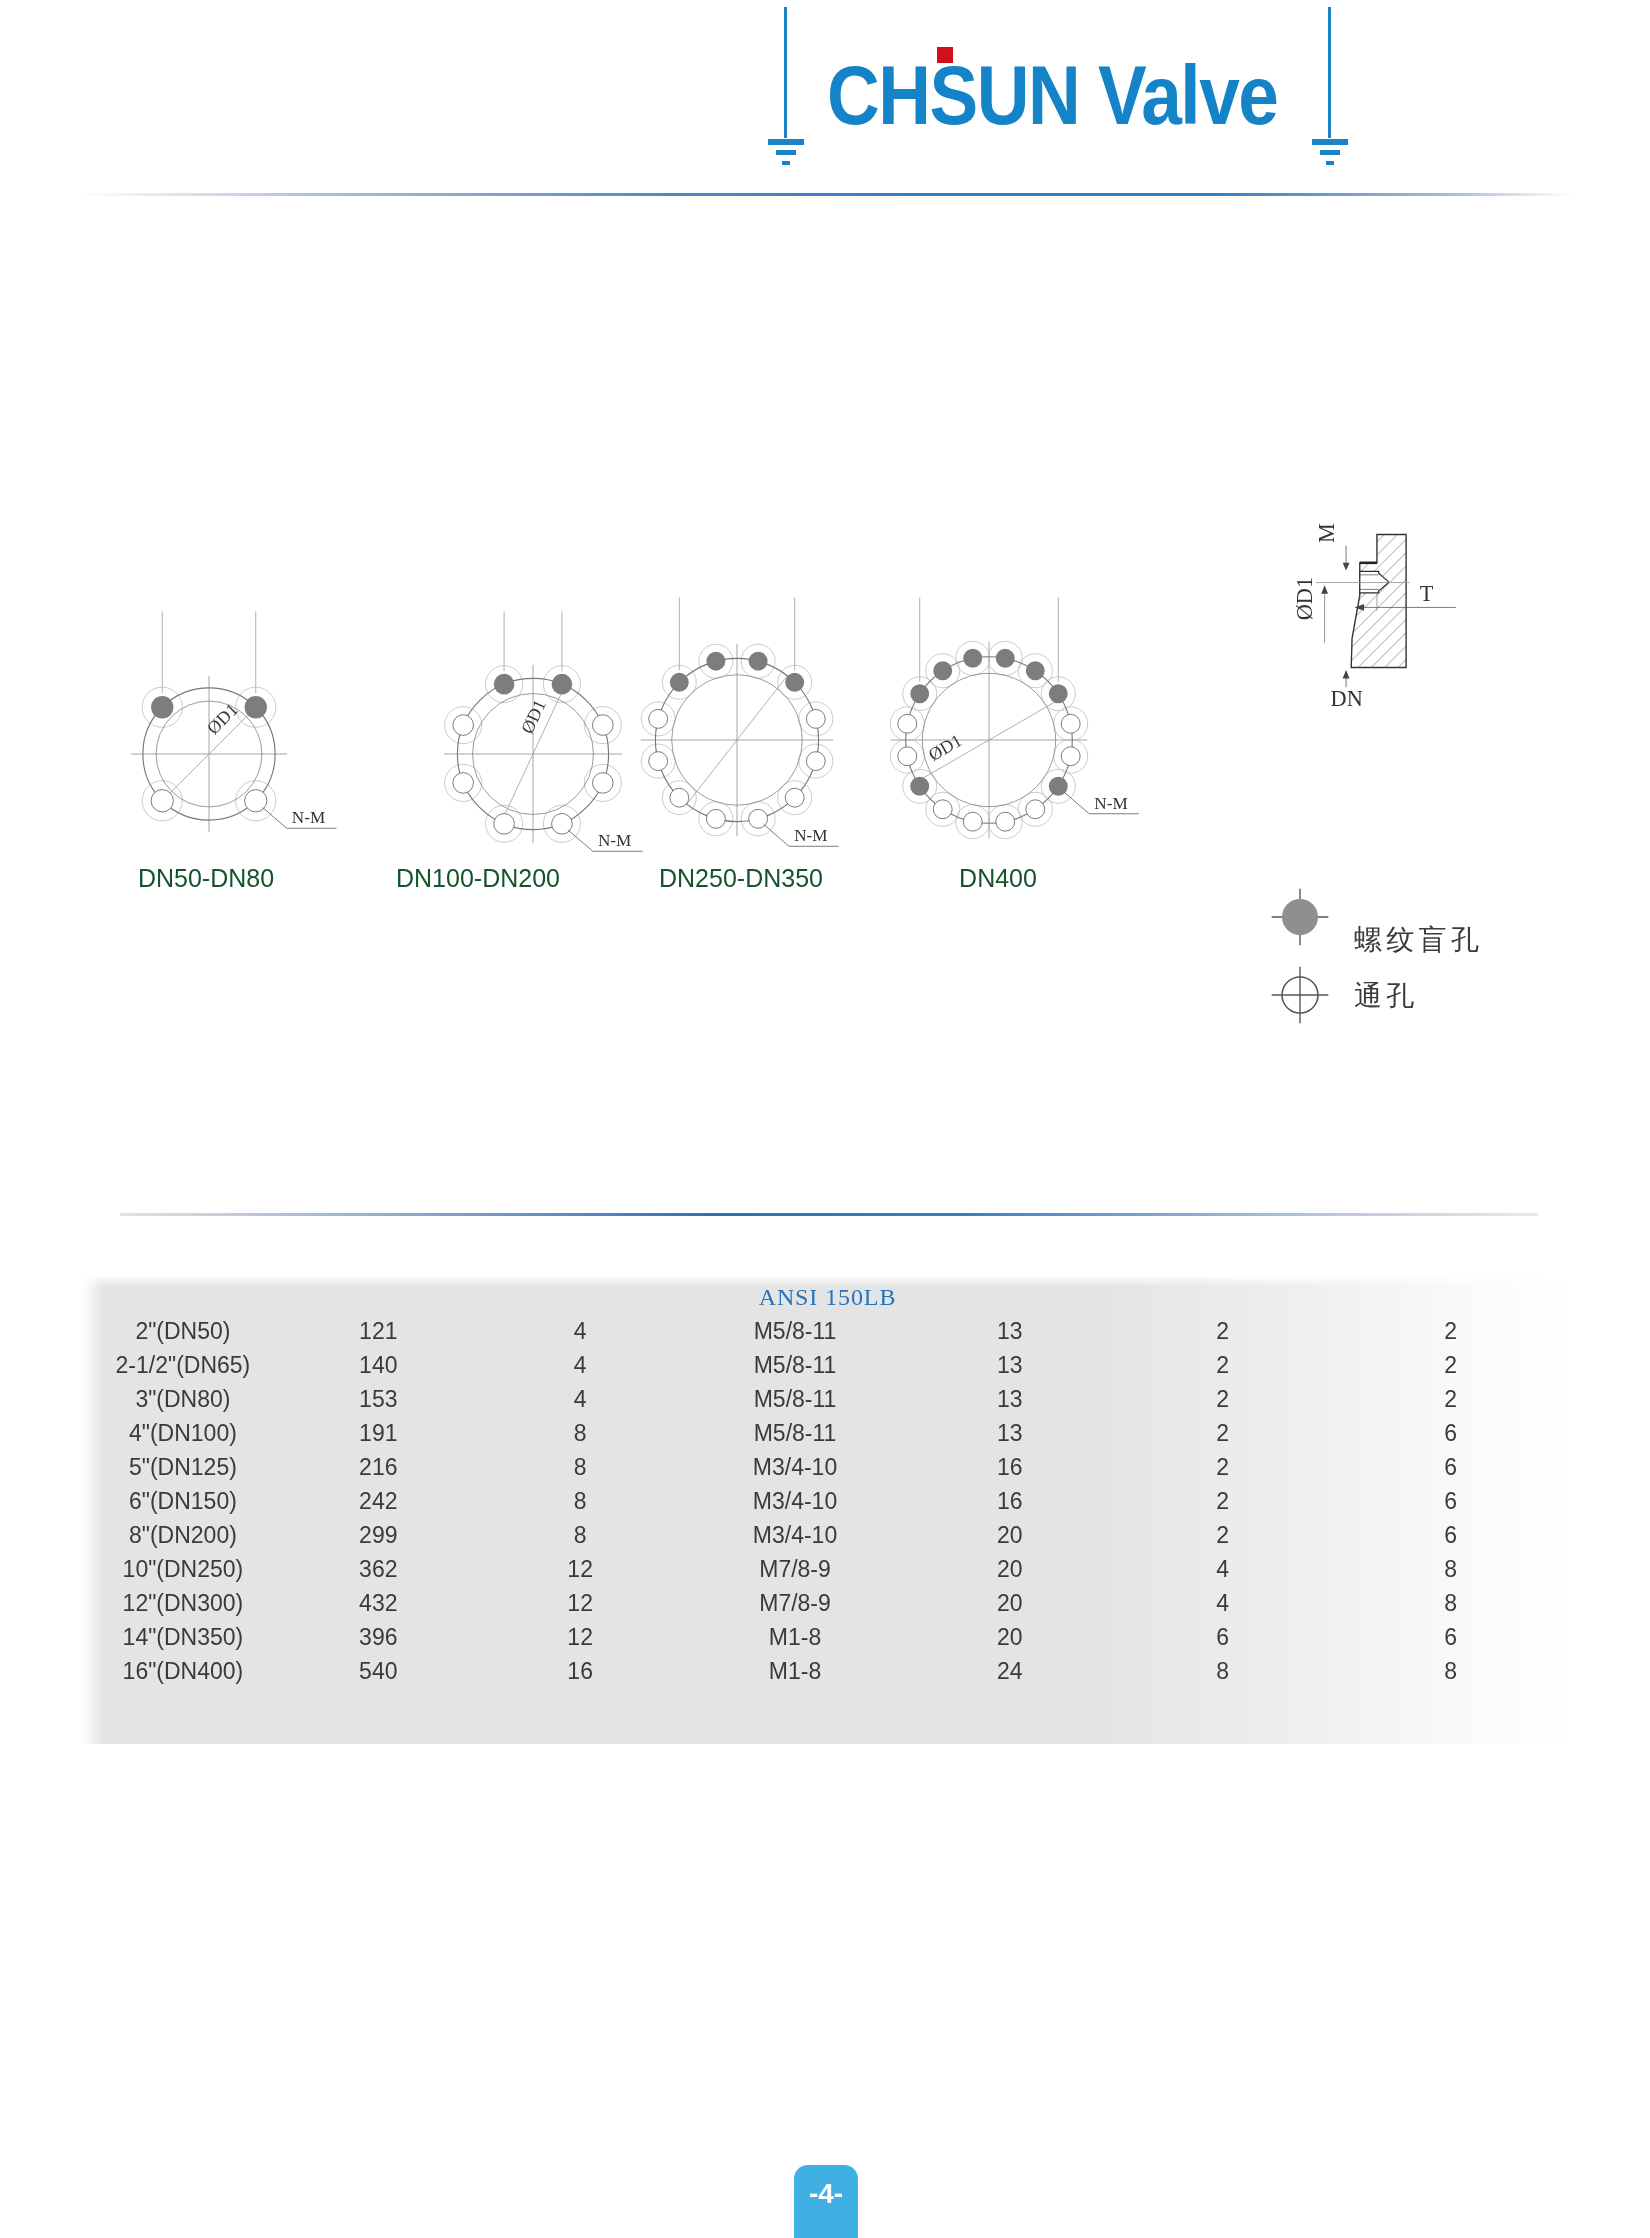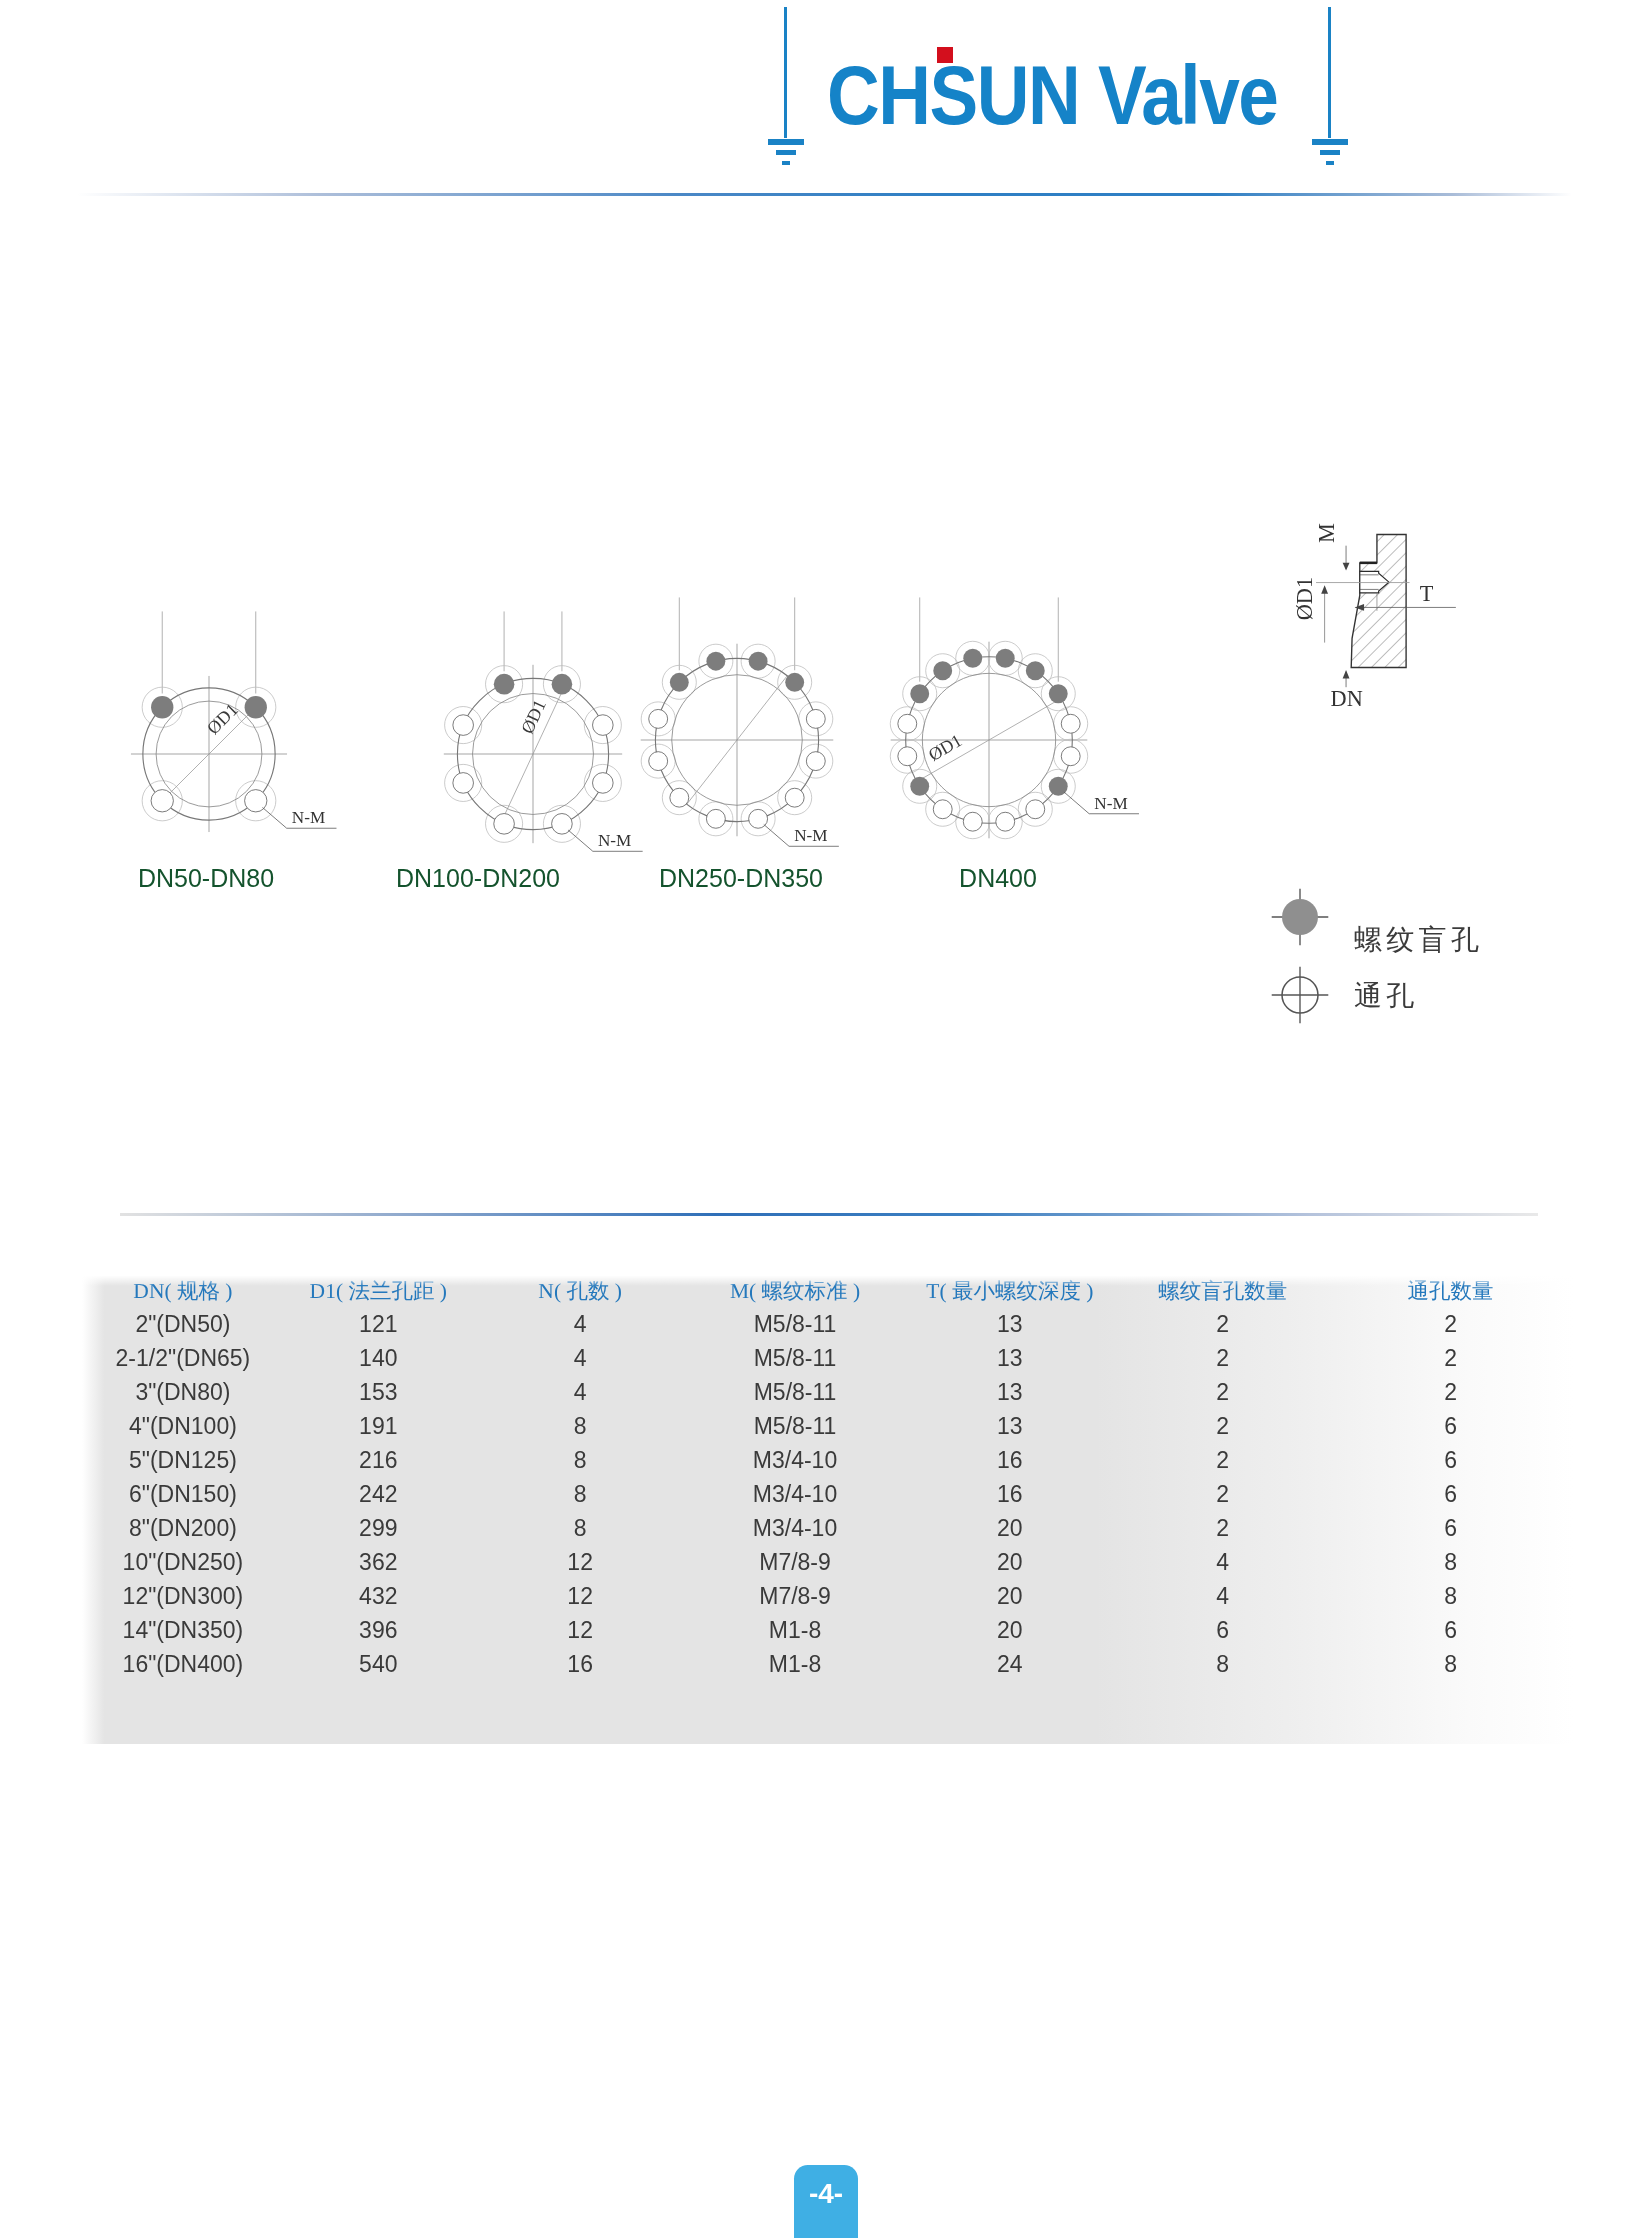--- a/index.html
+++ b/index.html
@@ -260,30 +260,22 @@
   <svg class="legend-sym" style="left:1270px;top:965px;" viewBox="0 0 70 70">
     <line x1="2" y1="35" x2="68" y2="35" stroke="#555" stroke-width="1.6"></line>
     <line x1="35" y1="2" x2="35" y2="68" stroke="#555" stroke-width="1.6"></line>
     <circle cx="35" cy="35" r="21" fill="none" stroke="#555" stroke-width="1.8"></circle>
   </svg>
   <div class="legend-lab" style="left:1354px;top:977px;">通孔</div>
 
   <div class="rule-mid"></div>
 
   <div class="tblock">
+    <div class="ttitle">ANSI 150LB</div>
     <div id="tbl">
-        <div class="trow head">
-          <div class="tc c0">DN( 规格 )</div>
-          <div class="tc c1">D1( 法兰孔距 )</div>
-          <div class="tc c2">N( 孔数 )</div>
-          <div class="tc c3">M( 螺纹标准 )</div>
-          <div class="tc c4">T( 最小螺纹深度 )</div>
-          <div class="tc c5">螺纹盲孔数量</div>
-          <div class="tc c6">通孔数量</div>
-        </div>
         <div class="trow">
           <div class="tc c0">2"(DN50)</div>
           <div class="tc c1">121</div>
           <div class="tc c2">4</div>
           <div class="tc c3">M5/8-11</div>
           <div class="tc c4">13</div>
           <div class="tc c5">2</div>
           <div class="tc c6">2</div>
         </div>
         <div class="trow">

